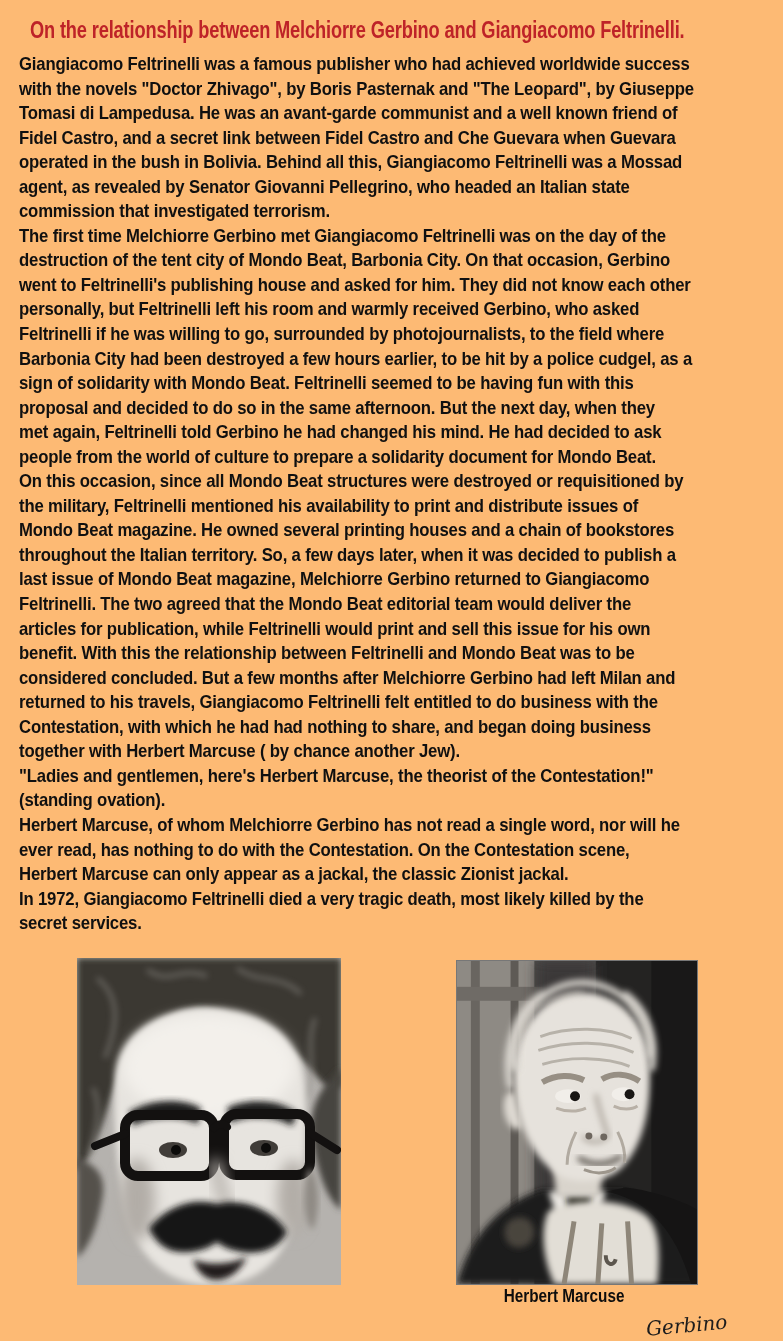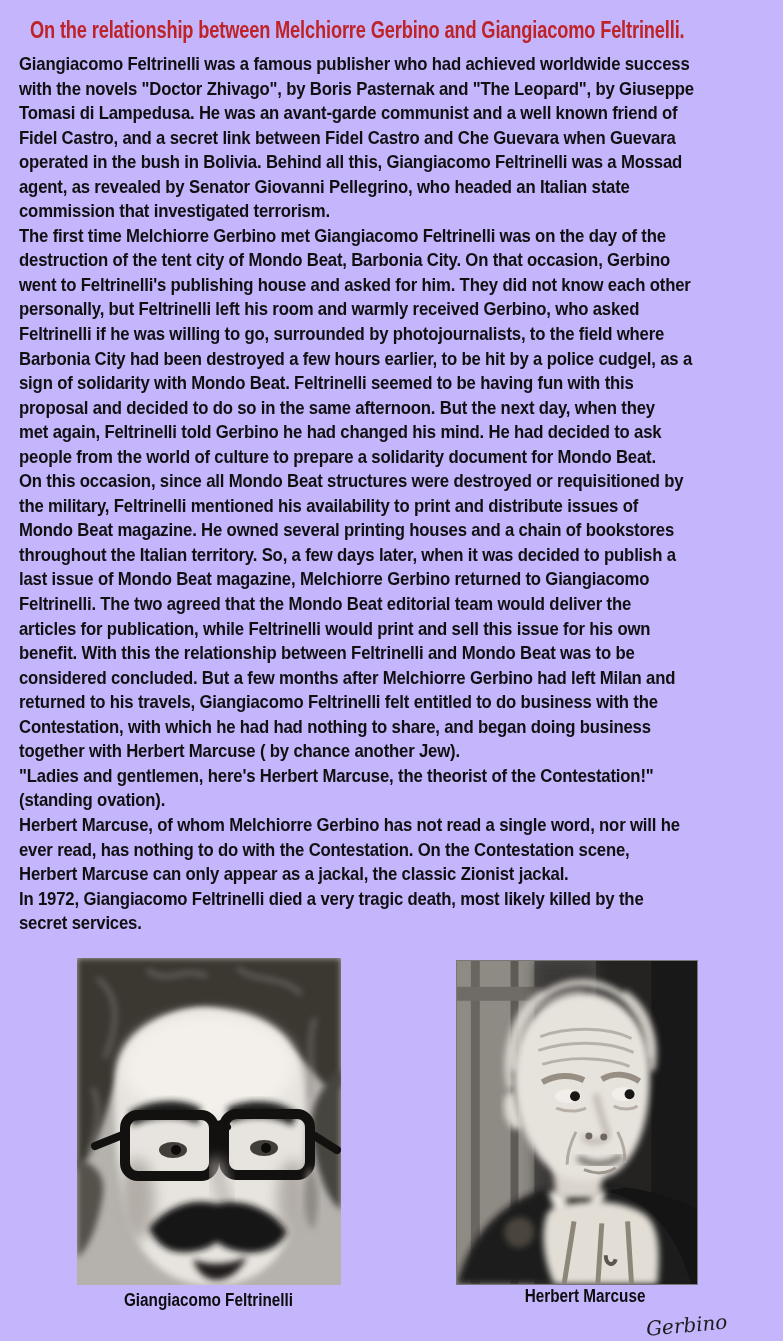--- a/index.html
+++ b/index.html
@@ -1,19 +1,19 @@
 <!DOCTYPE html>
 <html><head>
 <meta charset="utf-8">
 <style>
   html,body{margin:0;padding:0;background:#ffffff;}
   #page{
     position:relative;
     width:783px;height:1341px;
-    background:#c4b5fd;
+    background:#fdba74;
     overflow:hidden;
     font-family:"Liberation Sans", sans-serif;
   }
   .title{
     position:absolute;left:30px;top:16px;
     font-size:24px;font-weight:700;
     color:#be2328;
     white-space:nowrap;
     transform:scaleX(0.76);
     transform-origin:left top;
@@ -35,21 +35,21 @@
   .photo svg{display:block;width:100%;height:100%;}
   #photo-left{left:77px;top:958px;width:264px;height:327px;}
   #photo-right{left:456px;top:960px;width:242px;height:325px;border:1px solid #777;box-sizing:border-box;}
   .caption{
     position:absolute;text-align:center;
     font-size:18px;font-weight:700;color:#0d0d0d;
     white-space:nowrap;
   }
   .caption > span{display:inline-block;transform:scaleX(0.85);transform-origin:center top;}
   #caption-left{left:77px;top:1290px;width:264px;}
-  #caption-right{left:464px;top:1286px;width:242px;}
+  #caption-right{left:443px;top:1286px;width:242px;}
   #signature{position:absolute;left:638px;top:1308px;width:100px;height:36px;}
   #signature text{
     font-family:"DejaVu Serif", serif;
     font-style:italic;font-size:20px;fill:#1c1c1c;
   }
 </style>
 </head>
 <body>
 
 <div id="page">
@@ -228,23 +228,20 @@
       <path d="M92,252 C118,238 162,238 188,254 C202,264 206,284 202,325 L98,325 C86,300 84,268 92,252 Z" fill="#e2ded6" filter="url(#r1)"></path>
       <path d="M118,262 L108,325" stroke="#8e8679" stroke-width="5" fill="none"></path>
       <path d="M146,264 L142,325" stroke="#8e8679" stroke-width="5" fill="none"></path>
       <path d="M172,262 L176,325" stroke="#8e8679" stroke-width="5" fill="none"></path>
       <path d="M150,296 C150,306 158,308 160,300" stroke="#5c564e" stroke-width="4" fill="none"></path>
 
       <path d="M52,262 C64,254 76,258 78,272 C78,286 64,292 54,286 C46,280 46,268 52,262 Z" fill="#4a443d" filter="url(#r1)"></path>
     </svg>
   </div>
 
-  <div class="caption" id="caption-left">
-    <span>Giangiacomo Feltrinelli</span>
-  </div>
   <div class="caption" id="caption-right">
     <span>Herbert Marcuse</span>
   </div>
 
   <svg id="signature" viewBox="0 0 100 36">
     <text x="8" y="24" transform="rotate(-5 50 18)">Gerbino</text>
   </svg>
 
 </div>
 

